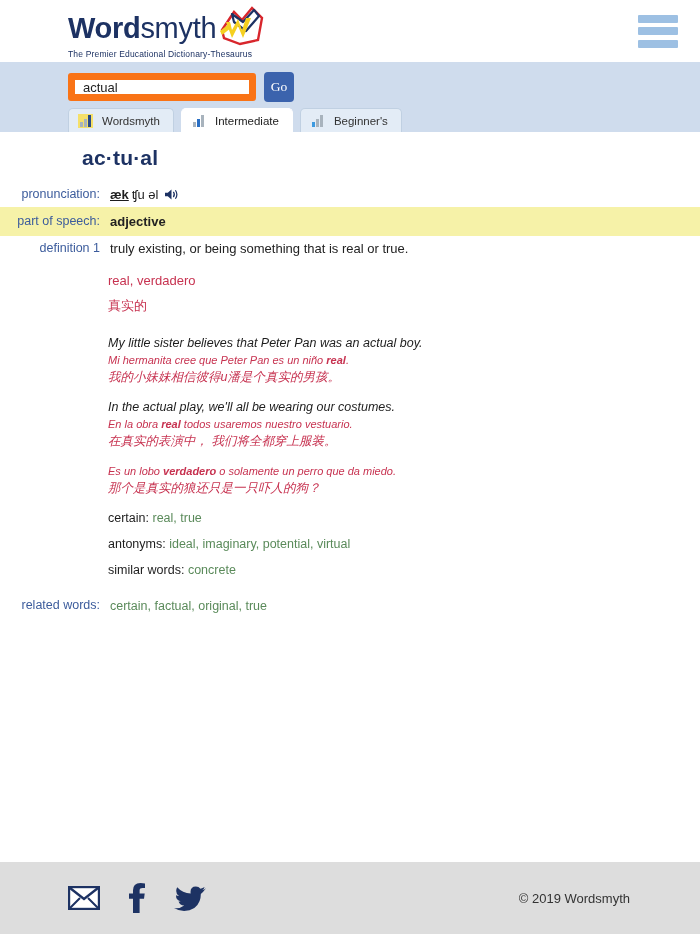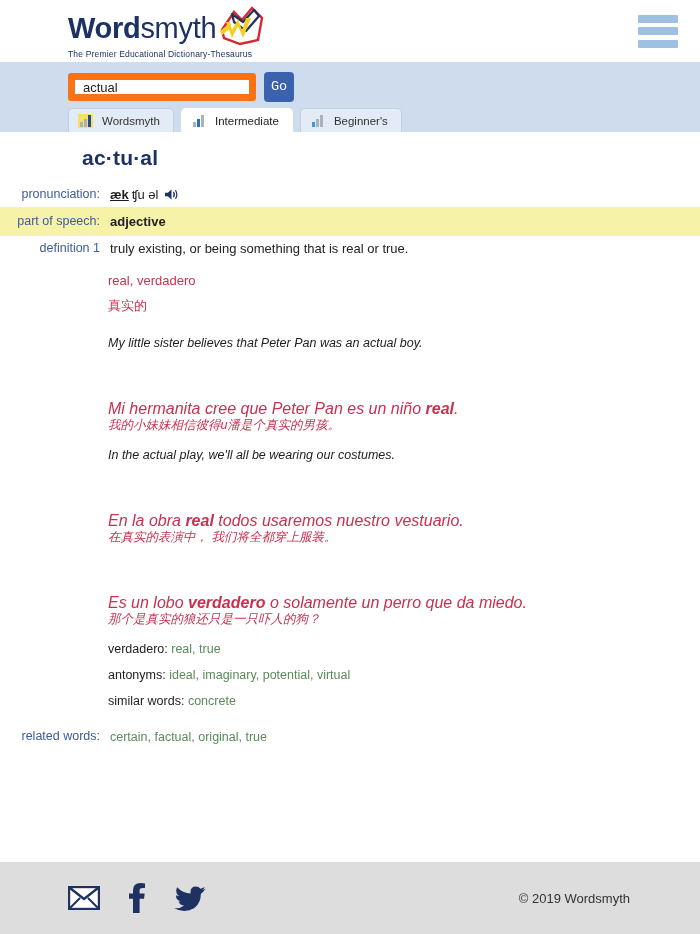--- a/index.html
+++ b/index.html
@@ -54,21 +54,21 @@
     color: #222222;
     padding: 0 8px;
     outline: none;
   }
   .go-btn {
     margin-left: 8px;
     width: 30px; height: 30px;
     background: #3b63ad;
     color: #ffffff;
     border: none; border-radius: 4px;
-    font-family: Liberation Mono, monospace;
+    font-family: Liberation Serif, serif;
     font-size: 13.5px;
     cursor: pointer;
     line-height: 30px;
     text-align: center;
     padding: 0;
   }
   .tabs { display: flex; align-items: flex-end; padding: 6px 0 0 68px; height: 30px; }
   .tab {
     display: flex; align-items: center; gap: 9px;
     height: 24px;
@@ -113,21 +113,21 @@
   .pron { display: flex; align-items: center; gap: 3px; font-size: 13px; color: #1d1d1d; }
   .pron .stress { text-decoration: underline; font-weight: bold; }
   .speaker { width: 15px; height: 13px; margin-left: 3px; cursor: pointer; display: inline-block; }
 
   .defblock { padding-left: 108px; padding-right: 24px; }
   .trans-es { color: #c73250; font-size: 13px; line-height: 19px; margin-top: 10px; }
   .trans-zh { color: #c73250; font-size: 13px; line-height: 19px; margin-top: 6px; }
   .examples { margin-top: 20px; }
   .ex-group { margin-bottom: 13px; }
   .ex-en { font-style: italic; color: #1d1d1d; font-size: 12.5px; line-height: 17px; }
-  .ex-es { font-style: italic; color: #c73250; font-size: 16px; line-height: 17px; margin-top: 48px; }
+  .ex-es { font-style: italic; color: #c73250; font-size: 11px; line-height: 17px; }
   .ex-es b { font-weight: bold; font-style: italic; }
   .ex-zh { font-style: italic; color: #c73250; font-size: 12.5px; line-height: 17px; }
   .wordlist { margin-top: 9px; font-size: 12.5px; color: #1d1d1d; line-height: 17px; }
   .wordlist .k { font-weight: normal; color: #1d1d1d; }
   .wordlist a { color: #5a8a5a; text-decoration: none; cursor: pointer; }
   .row.related { margin-top: 14px; }
   .row.related .val a { color: #5a8a5a; text-decoration: none; font-size: 12.5px; cursor: pointer; }
 
   
   .footer {
@@ -257,21 +257,21 @@
           </div>
 
           <div class="ex-group">
             <div class="ex-es"><span>Es un lobo </span><b>verdadero</b><span> o solamente un perro que da miedo.</span></div>
             <div class="ex-zh">那个是真实的狼还只是一只吓人的狗？</div>
           </div>
 
         </div>
 
         <div class="wordlist">
-          <span class="k">verdadero:</span>
+          <span class="k">certain:</span>
           <a>real, true</a>
         </div>
         <div class="wordlist">
           <span class="k">antonyms:</span>
           <a>ideal, imaginary, potential, virtual</a>
         </div>
         <div class="wordlist">
           <span class="k">similar words:</span>
           <a>concrete</a>
         </div>

